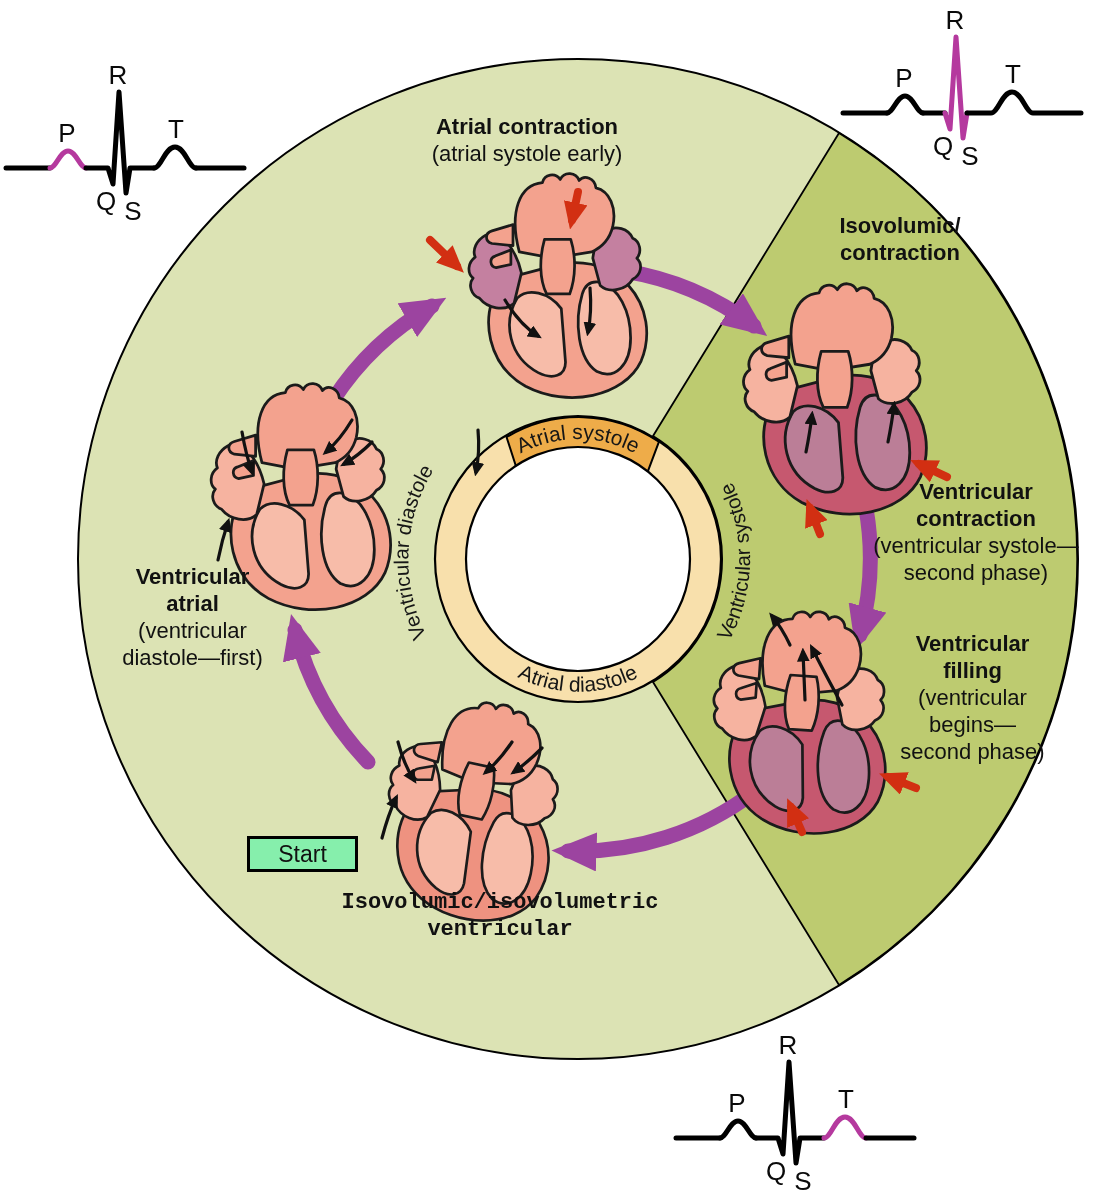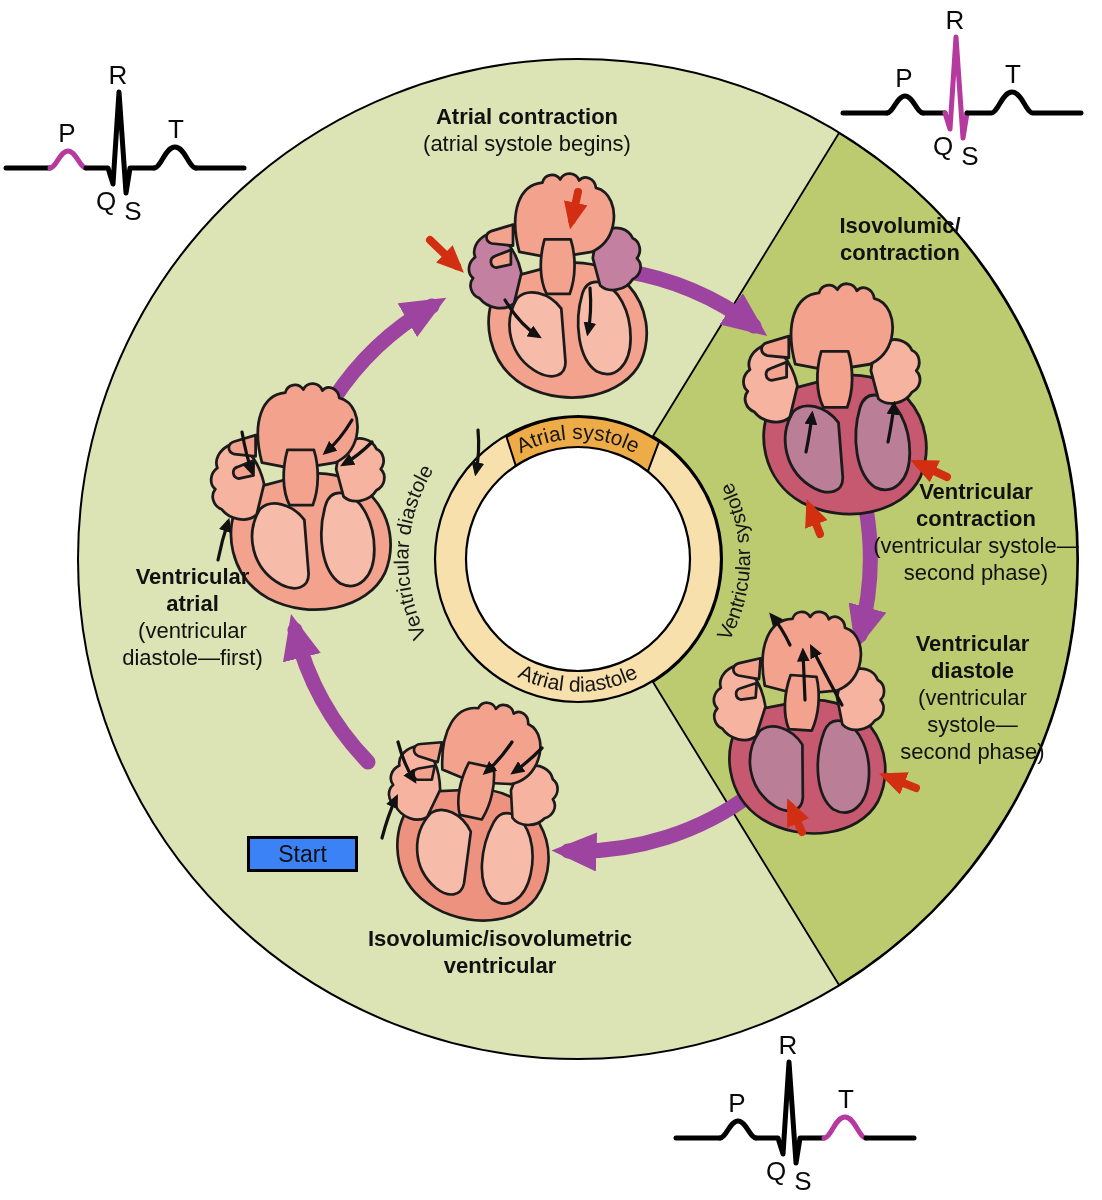--- a/index.html
+++ b/index.html
@@ -12,21 +12,21 @@
   .ecgtxt{font-size:26px;fill:#0a0a0a;}
   .seg{fill:none;stroke:#000;stroke-width:5;stroke-linecap:round;stroke-linejoin:round;}
   .seg.hl{stroke:#B5399E;}
   .hp{stroke:#1b1b1b;stroke-width:2.6;stroke-linejoin:round;}
   .ves{fill:var(--ves);} .atr{fill:var(--atr);} .bod{fill:var(--bod);} .cav{fill:var(--cav);}
   .flow{fill:none;stroke:#111;stroke-width:3.2;stroke-linecap:round;}
   .redar{fill:none;stroke:#D22F12;stroke-width:8;stroke-linecap:round;}
   .cyc{fill:none;stroke:#9C44A0;stroke-width:15;stroke-linecap:round;}
   .lbl{position:absolute;text-align:center;color:#111;font-size:22px;line-height:27px;}
   .lbl .b{font-weight:bold;}
-  #startbox{position:absolute;left:247px;top:836px;width:105px;height:30px;background:#3b82f6;
+  #startbox{position:absolute;left:247px;top:836px;width:105px;height:30px;background:#86efac;
             border:3px solid #000;font-size:23px;line-height:30px;text-align:center;color:#111;}
 </style>
 </head>
 <body>
 
 <div id="stage">
 
 <svg id="scene" width="1102" height="1200" viewBox="0 0 1102 1200">
   <defs>
     <marker id="mp" markerWidth="3" markerHeight="2.6" refX="1.9" refY="1.3" orient="auto" markerUnits="strokeWidth">
@@ -172,46 +172,46 @@
     <path class="seg hl" d="M 148,110 C 155,110 159,89 169,89 C 179,89 183,110 190,110"></path>
     <path class="seg" d="M 190,110 L 238,110"></path>
     <text class="ecgtxt" x="61" y="84" text-anchor="middle">P</text>
     <text class="ecgtxt" x="112" y="26" text-anchor="middle">R</text>
     <text class="ecgtxt" x="170" y="80" text-anchor="middle">T</text>
     <text class="ecgtxt" x="100" y="152" text-anchor="middle">Q</text>
     <text class="ecgtxt" x="127" y="162" text-anchor="middle">S</text>
   </g>
 </svg>
 
-<div class="lbl" style="left:327px;top:103px;width:400px;">
+<div class="lbl" style="left:327px;top:113px;width:400px;">
   <div class="b">Atrial contraction</div>
-  <div>(atrial systole begins)</div>
+  <div>(atrial systole early)</div>
 </div>
 
 <div class="lbl" style="left:775px;top:212px;width:250px;">
   <div class="b">Isovolumic/</div>
   <div class="b">contraction</div>
 </div>
 
 <div class="lbl" style="left:850px;top:478px;width:252px;">
   <div class="b">Ventricular</div>
   <div class="b">contraction</div>
   <div>(ventricular systole—</div>
   <div>second phase)</div>
 </div>
 
 <div class="lbl" style="left:855px;top:630px;width:235px;">
   <div class="b">Ventricular</div>
-  <div class="b">diastole</div>
+  <div class="b">filling</div>
   <div>(ventricular</div>
-  <div>systole—</div>
+  <div>begins—</div>
   <div>second phase)</div>
 </div>
 
-<div class="lbl" style="left:295px;top:925px;width:410px;">
+<div class="lbl" style="left:295px;top:889px;width:410px;font-family:Liberation Mono, monospace;">
   <div class="b">Isovolumic/isovolumetric</div>
   <div class="b">ventricular</div>
 </div>
 
 <div class="lbl" style="left:70px;top:563px;width:245px;">
   <div class="b">Ventricular</div>
   <div class="b">atrial</div>
   <div>(ventricular</div>
   <div>diastole—first)</div>
 </div>

